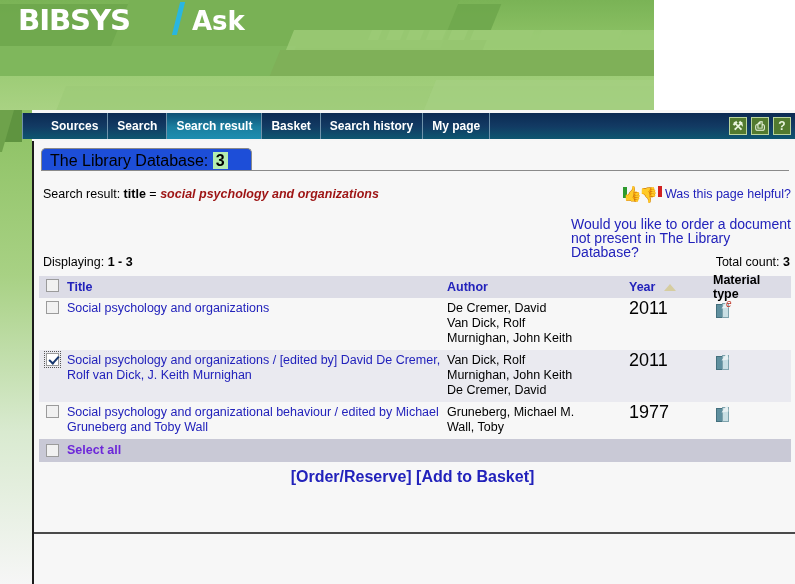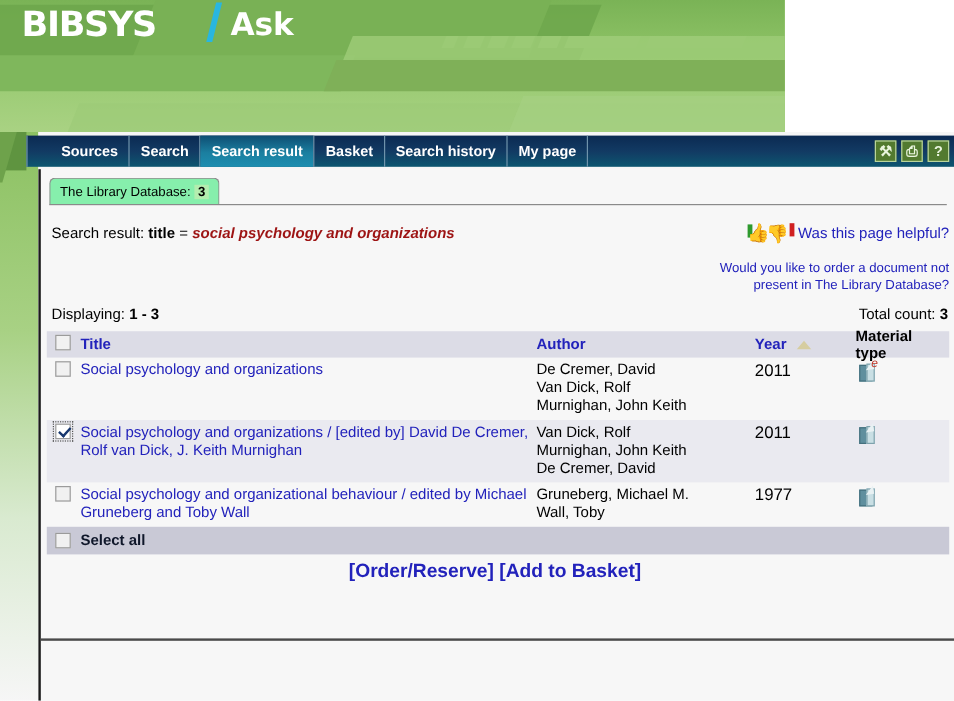--- a/index.html
+++ b/index.html
@@ -190,26 +190,26 @@
   .panel {
     position: absolute; left: 32px; top: 141px;
     width: 763px; height: 443px;
     background: #f7f7f7;
     border-left: 2px solid #1b1b1b;
     border-top: 0;
   }
   .dbtab {
     position: absolute; left: 7px; top: 7px;
     height: 22px;
-    padding: 2px 8px 0 8px;
-    background: #86efac;
+    padding: 2px 23px 0 8px;
+    background: #1d4ed8;
     border: 1px solid #8a8a8a;
     border-bottom: none;
     border-radius: 5px 5px 0 0;
-    font-size: 11px;
+    font-size: 16px;
     color: #000;
     cursor: pointer;
     white-space: nowrap;
     line-height: 19px;
   }
   .dbtab .count {
     background: #b4edaf;
     color: #000;
     font-weight: bold;
     padding: 0 3px;
@@ -236,23 +236,22 @@
   .helpful {
     position: absolute; right: 4px; top: 44px;
     display: flex; align-items: center;
     color: #2222bb;
     font-size: 12.5px;
     cursor: pointer;
   }
   .order-link {
     position: absolute; right: 4px; top: 76px;
     width: 220px;
-    text-align: right;
     color: #2222bb;
-    font-size: 11px;
+    font-size: 14px;
     line-height: 14px;
     cursor: pointer;
   }
 
   .displaying {
     position: absolute; left: 9px; top: 114px;
     font-size: 12.5px; color: #000;
   }
   .displaying b { font-weight: bold; }
   .totalcount {
@@ -314,21 +313,21 @@
     color: #2222bb;
     font-size: 12.5px;
     line-height: 15px;
     cursor: pointer;
   }
   .authors {
     color: #000;
     font-size: 12.5px;
     line-height: 15px;
   }
-  .year { color: #000; font-size: 14px; line-height: 15px; }
+  .year { color: #000; font-size: 18px; line-height: 15px; }
 
   
   .cbx {
     width: 13px; height: 13px;
     border: 1px solid #9b9b9b;
     background: #f1f1f1;
     display: inline-block;
     position: relative;
     cursor: pointer;
   }
@@ -340,21 +339,21 @@
   .cbx.checked::after {
     content: "";
     position: absolute;
     left: 4px; top: 0px;
     width: 4px; height: 8px;
     border: solid #16366e;
     border-width: 0 2px 2px 0;
     transform: rotate(42deg);
   }
   .selectall-label {
-    font-size: 12.5px; font-weight: bold; color: #0f172a;
+    font-size: 12.5px; font-weight: bold; color: #6d28d9;
   }
 
   
   .bookicon { position: relative; width: 20px; height: 20px; display: inline-block; }
   .bookicon .cover {
     position: absolute; left: 3px; top: 4px;
     width: 11px; height: 14px;
     background: #5f8f9e;
     border: 1px solid #44707e;
   }

